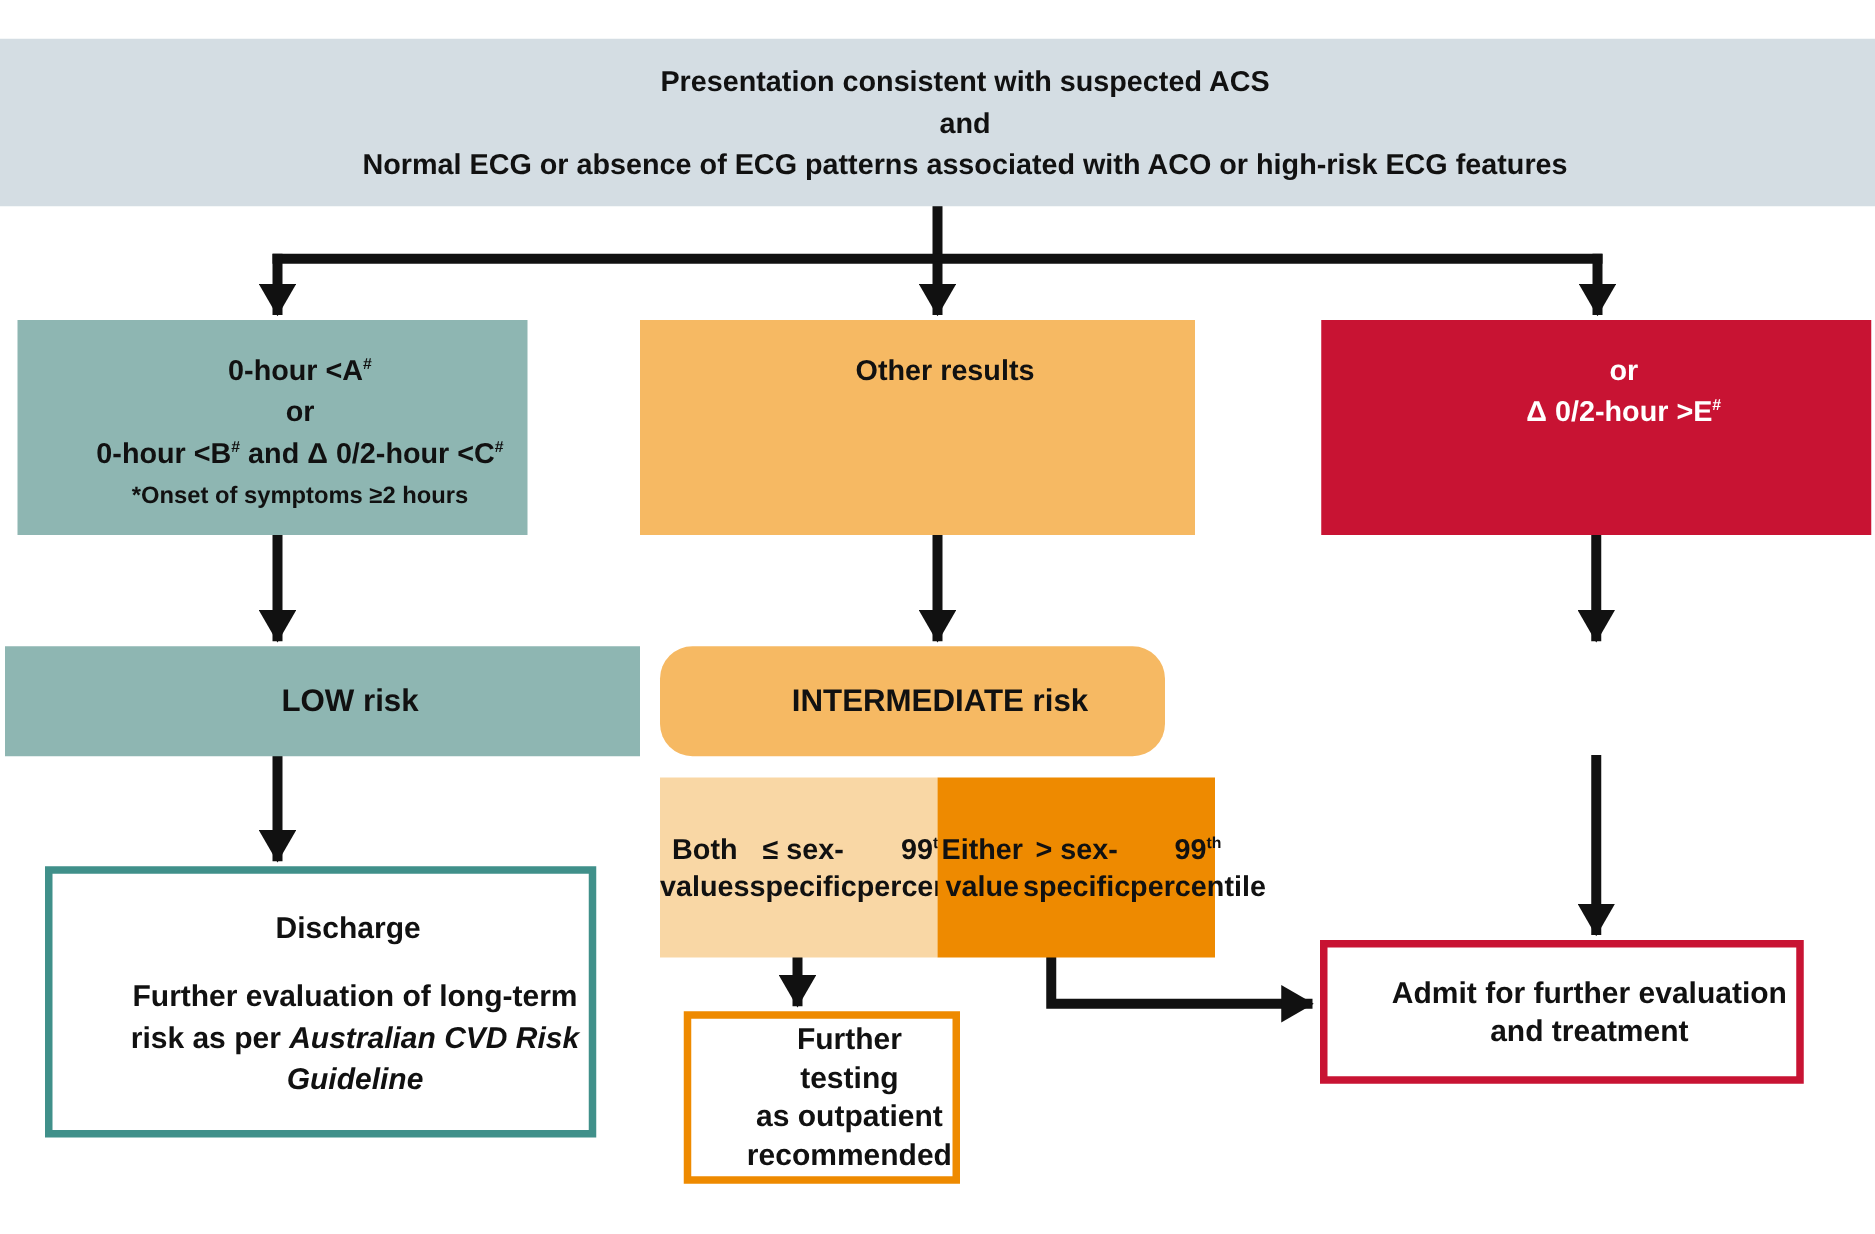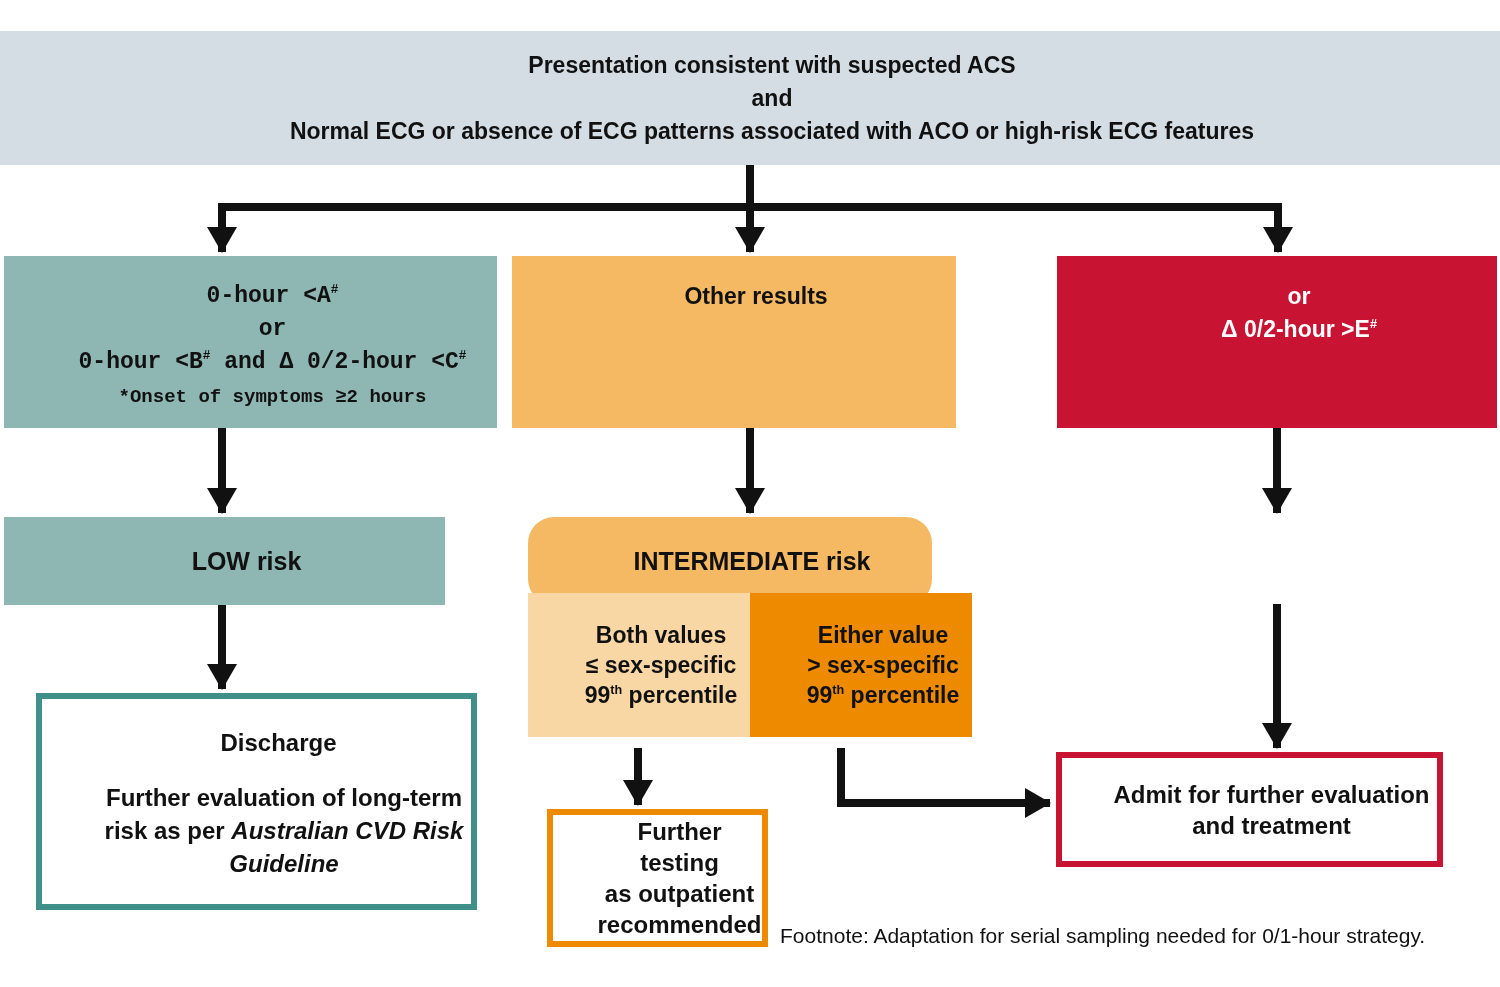--- a/index.html
+++ b/index.html
@@ -33,35 +33,35 @@
   .header-box{
     left:0;top:31px;width:1500px;height:134px;
     background:var(--c-header);
     display:flex;flex-direction:column;justify-content:center;
     line-height:33px;
   }
   .crit-box{
     top:256px;height:172px;
     padding-top:24px;
   }
-  .crit-low{left:4px;width:493px;background:var(--c-teal);font-family:Liberation Mono, monospace;}
+  .crit-low{left:14px;width:408px;background:var(--c-teal);}
   .crit-other{left:512px;width:444px;background:var(--c-orange);}
   .crit-high{left:1057px;width:440px;background:var(--c-red);color:#ffffff;}
   .crit-note{font-size:19px;line-height:30px;margin-top:3px;}
   .risk-box{
     top:517px;height:88px;
     display:flex;align-items:center;justify-content:center;
     font-size:25px;
   }
-  .risk-low{left:4px;width:441px;background:var(--c-teal);}
+  .risk-low{left:4px;width:508px;background:var(--c-teal);}
   .risk-int{left:528px;width:404px;background:var(--c-orange);border-radius:26px;}
   .risk-high{left:1057px;width:440px;background:var(--c-red);color:#ffffff;}
   .sub-box{
-    top:593px;height:144px;width:222px;
-    display:flex;flex-direction:column;align-items:center;justify-content:center;
+    top:622px;height:144px;width:222px;
+    display:flex;flex-direction:row;align-items:center;justify-content:center;
     line-height:30px;
   }
   .sub-left{left:528px;background:var(--c-orange-pale);}
   .sub-right{left:750px;background:var(--c-orange-dark);}
   .outcome{
     background:#ffffff;
   }
   .outcome-discharge{
     left:4px;top:693px;width:441px;height:217px;
     border:6px solid var(--c-teal-border);
@@ -179,15 +179,14 @@
     <div>Further testing</div>
     <div>as outpatient</div>
     <div>recommended</div>
   </div>
 
   <div class="abs box outcome outcome-admit">
     <div>Admit for further evaluation</div>
     <div>and treatment</div>
   </div>
 
-  <div class="abs footnote">Footnote: Adaptation for serial sampling needed for 0/1-hour strategy.</div>
 
 </div>
 
 </body></html>

